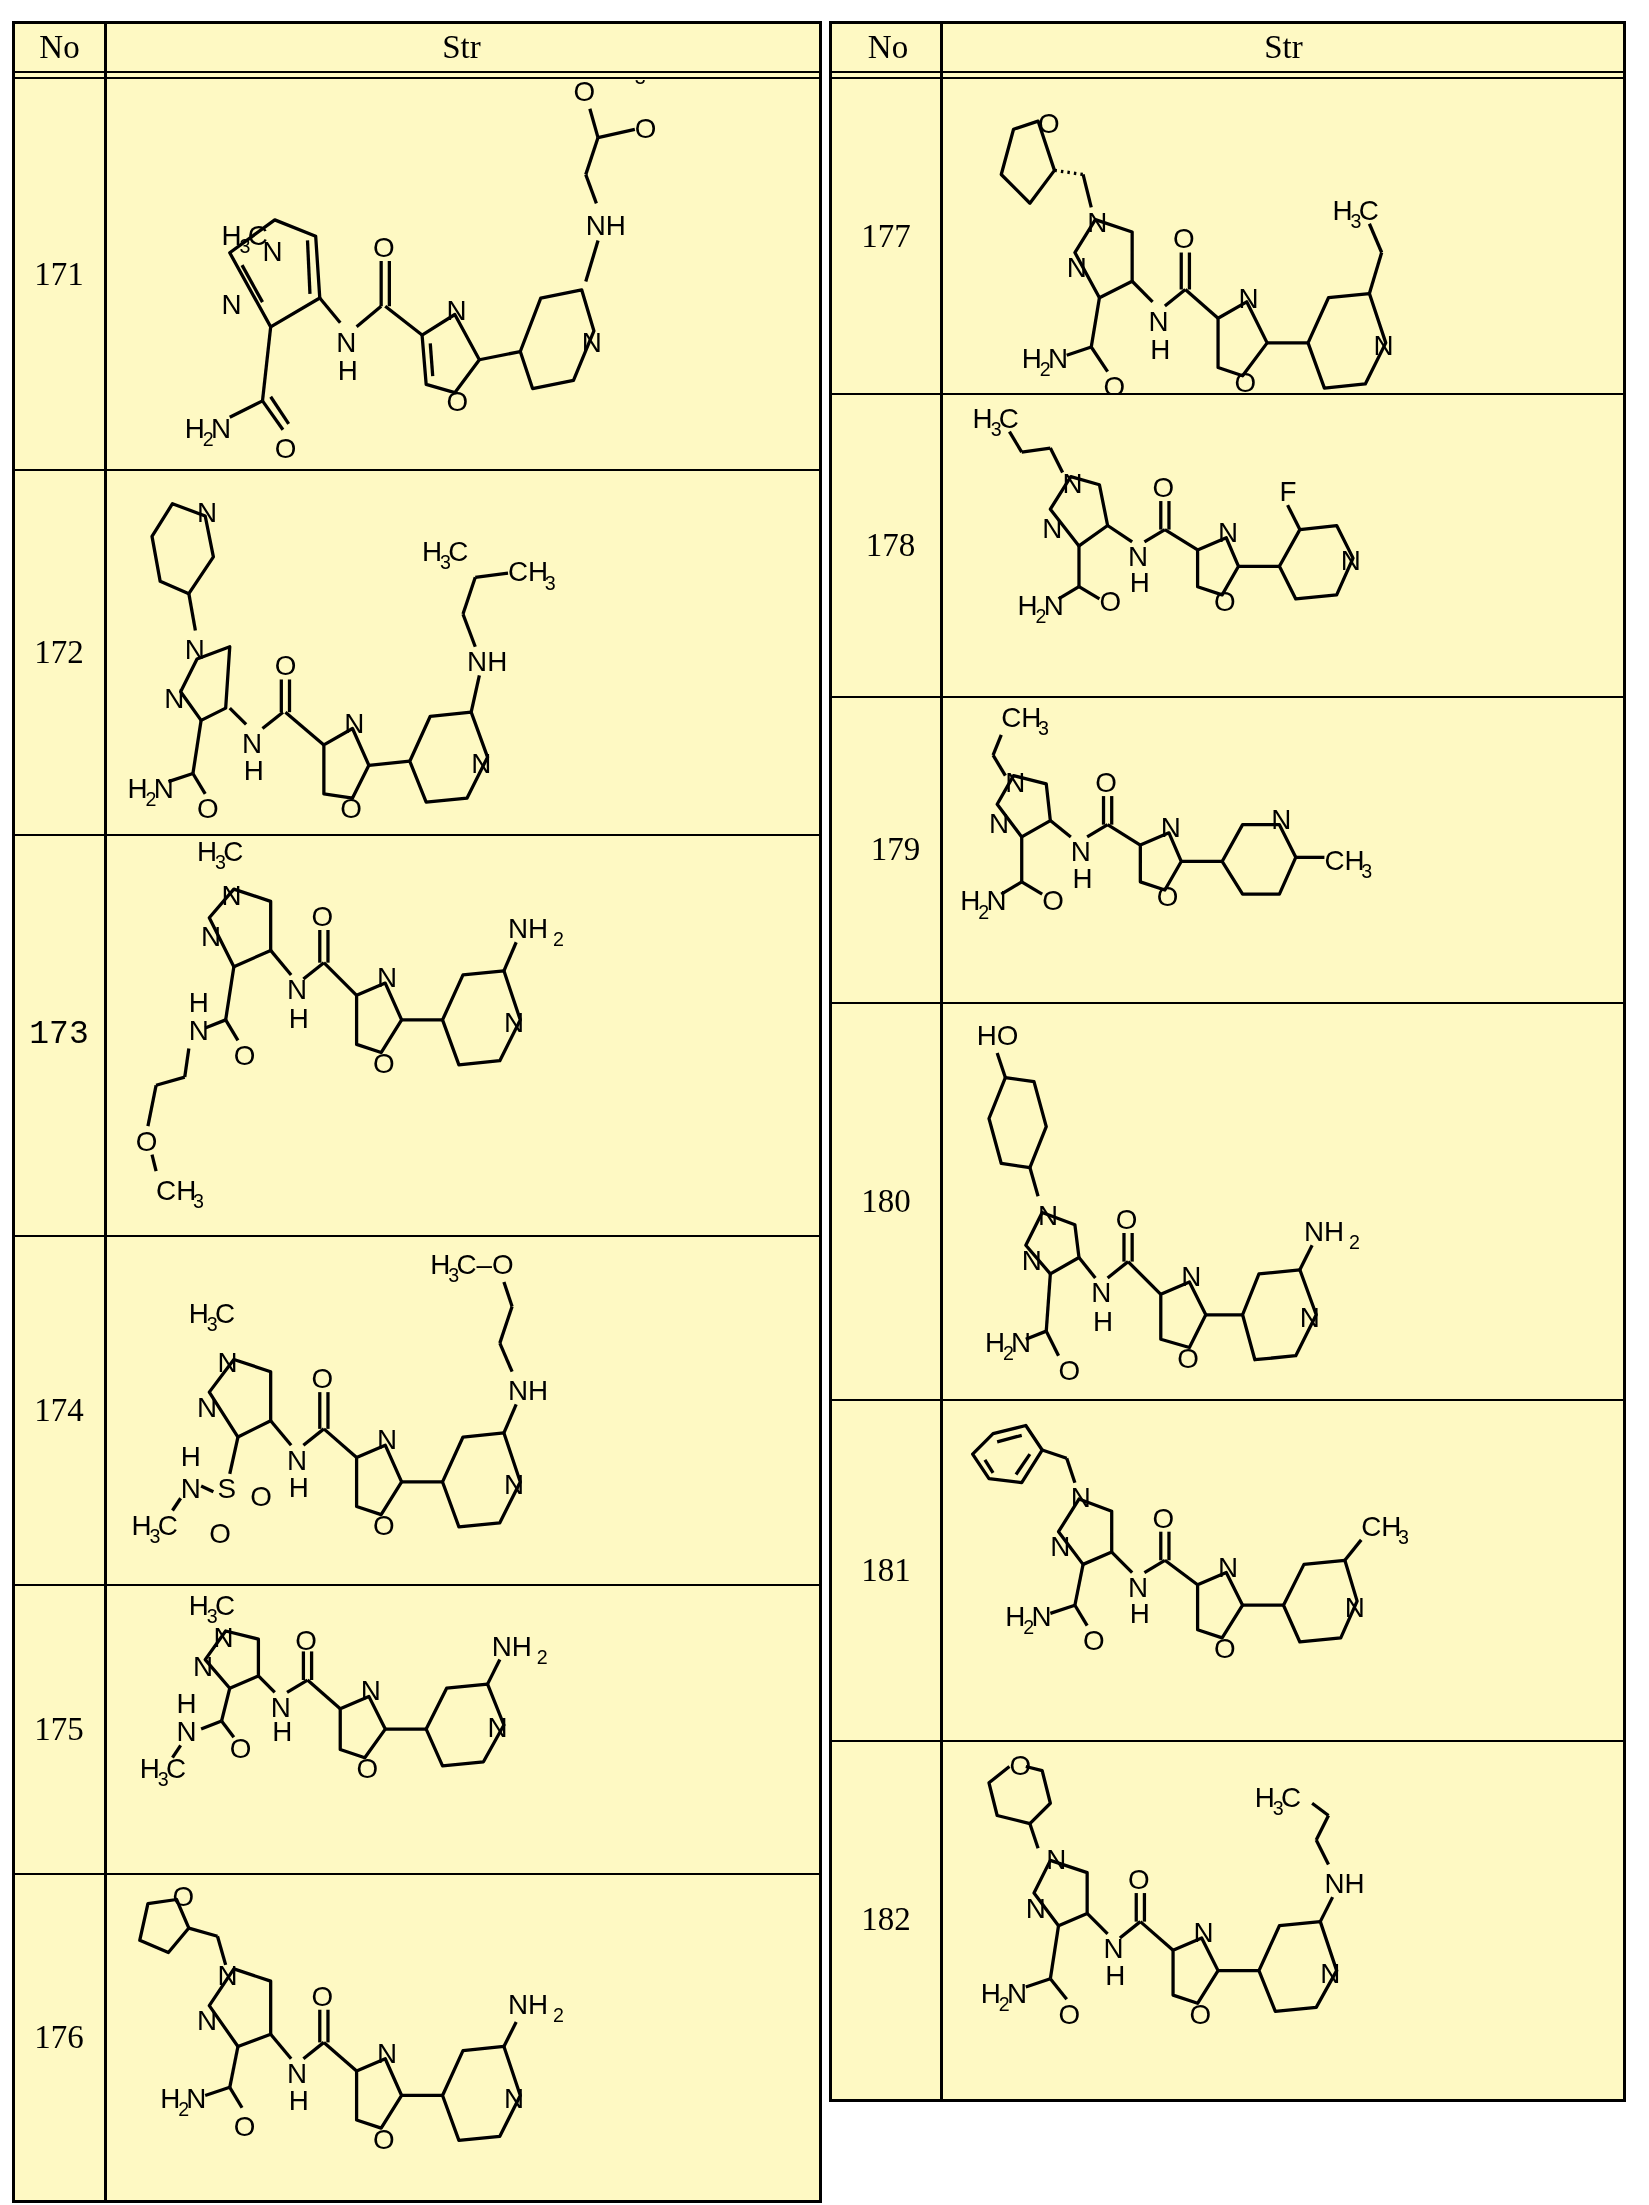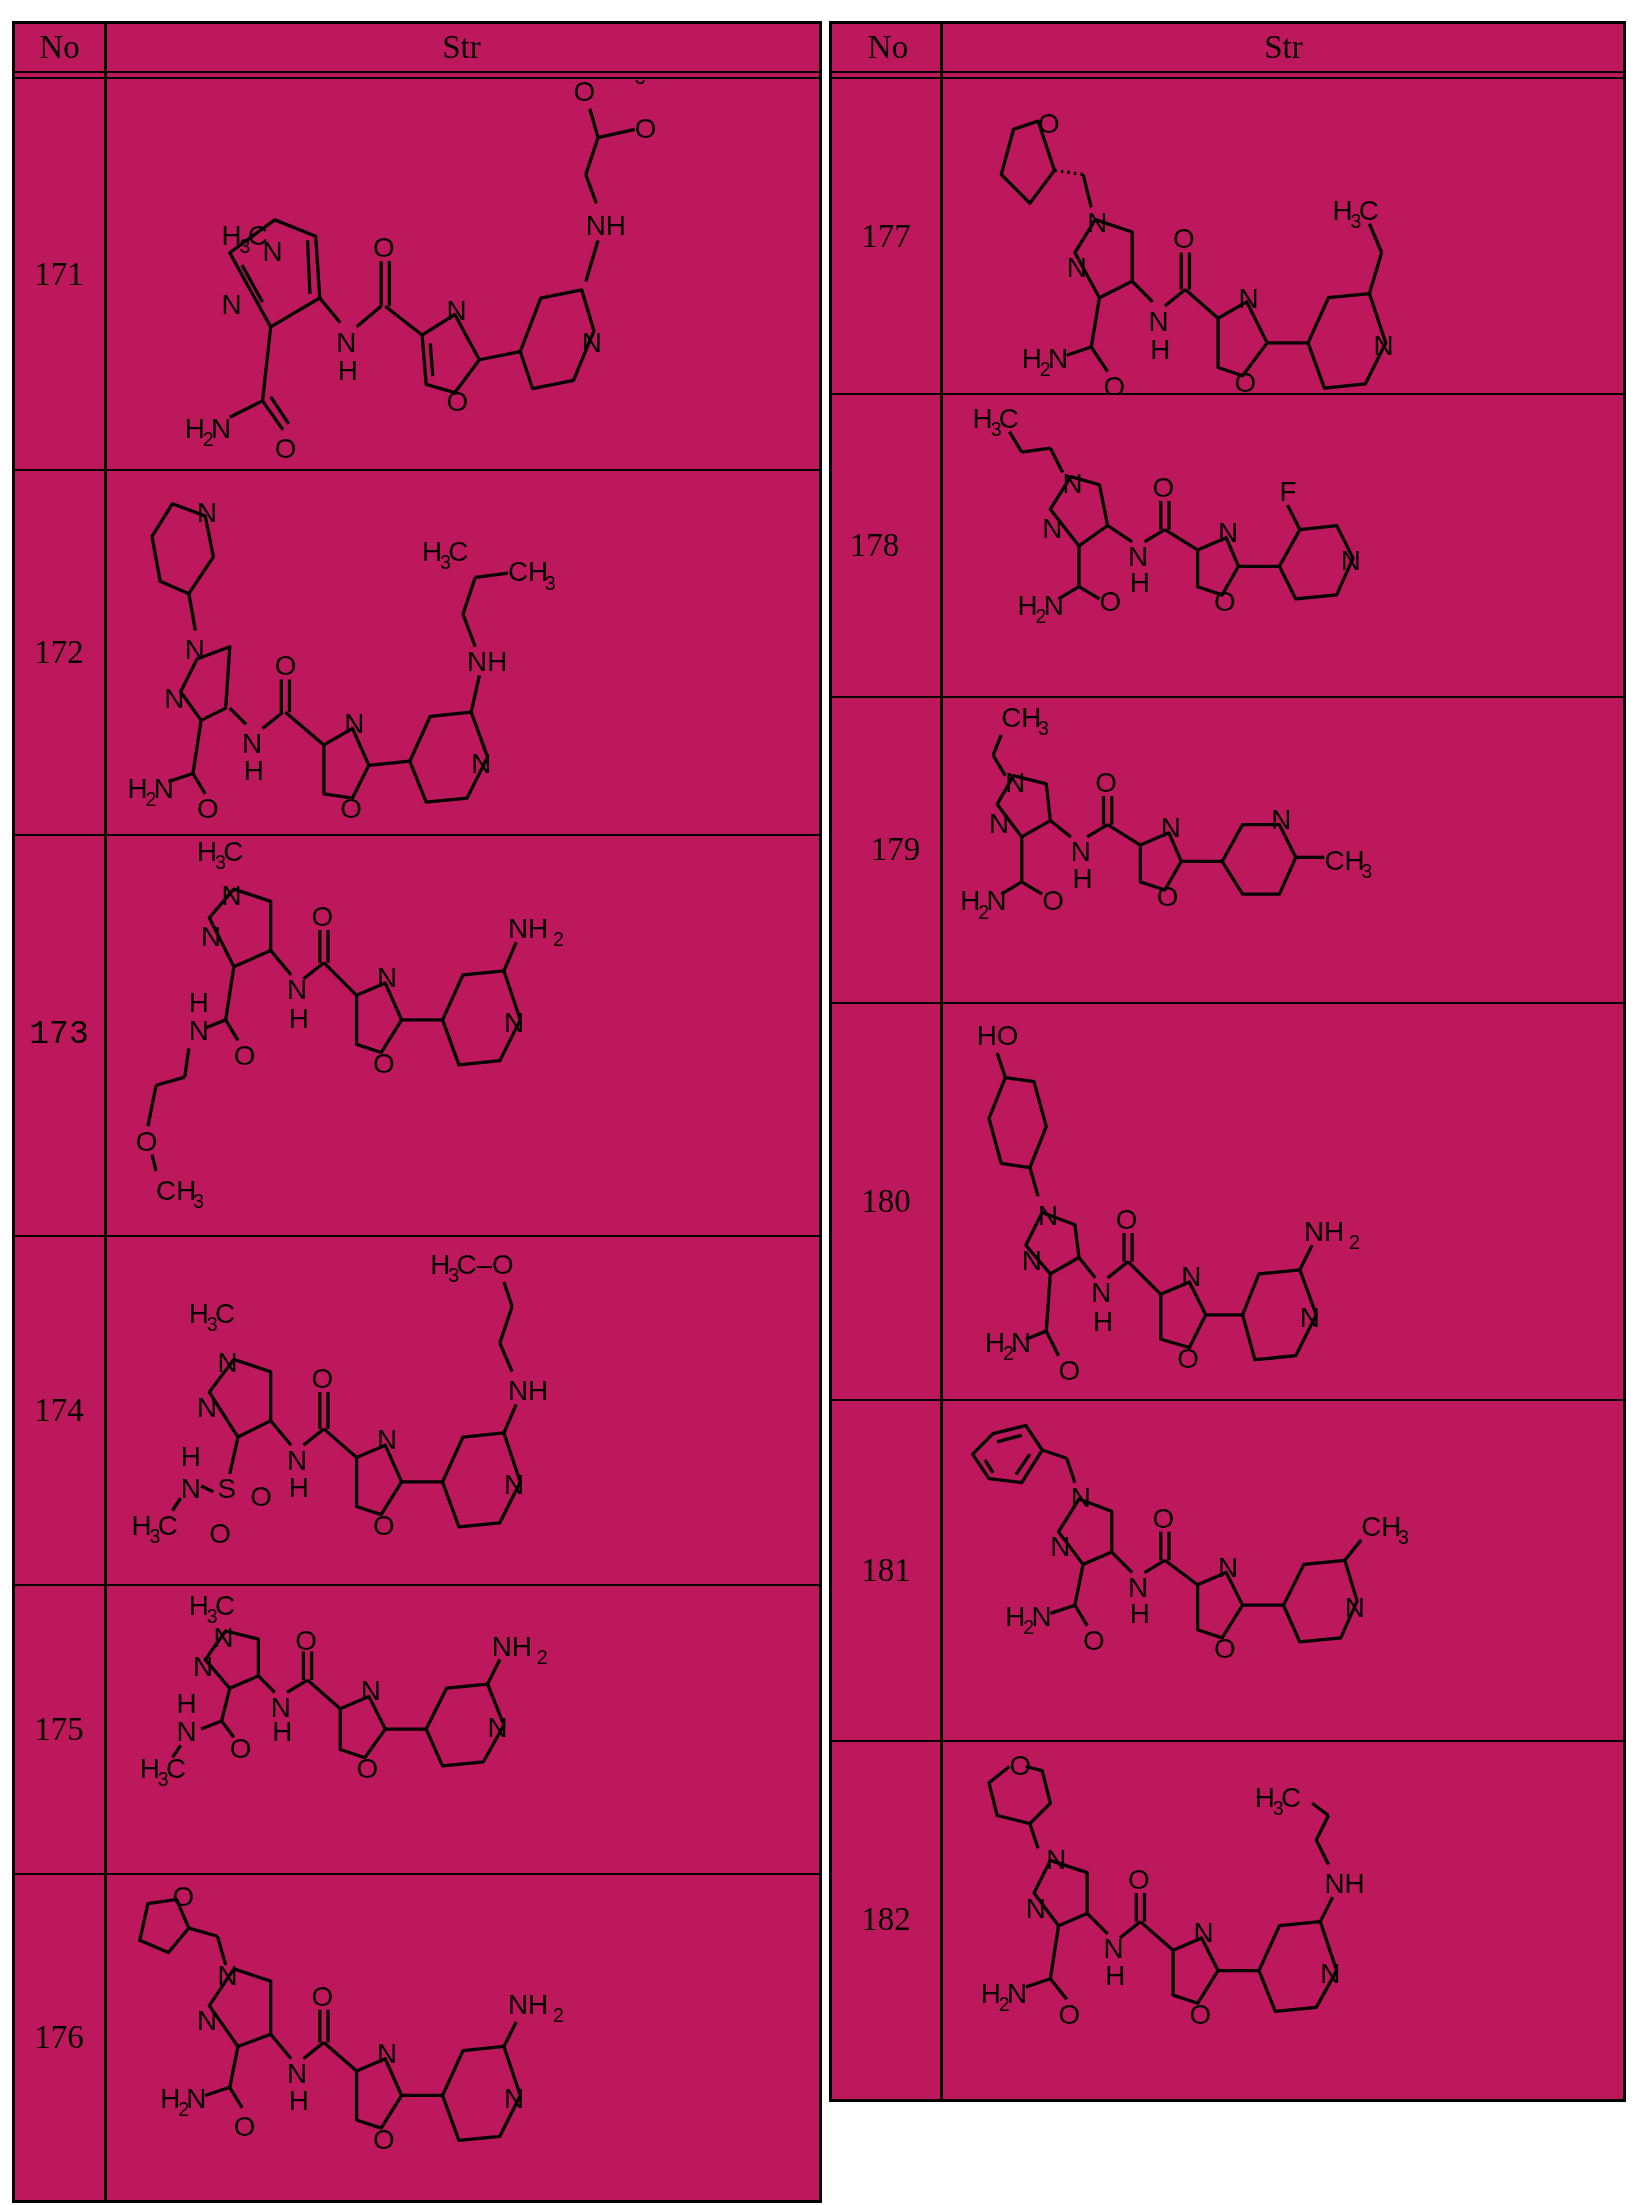--- a/index.html
+++ b/index.html
@@ -1,18 +1,18 @@
 <!DOCTYPE html>
 <html style="font-size:13px"><head>
 <meta charset="utf-8">
 <style>
   html, body { margin:0; padding:0; background:#ffffff; }
   body { width:1650px; height:2205px; position:relative; overflow:hidden;
          font-family:"Liberation Serif", serif; color:#000; }
-  .tbl { position:absolute; border:3.3px solid #000; box-sizing:border-box; background:#be185d; }
+  .tbl { position:absolute; border:3.3px solid #000; box-sizing:border-box; background:#fef9c3; }
   .hdr { position:absolute; left:0; right:0; top:0; border-bottom:2.5px solid #000; box-sizing:border-box; }
   .hdr2 { position:absolute; left:0; right:0; border-top:2.5px solid #000; }
   .vdiv { position:absolute; top:0; bottom:0; border-left:3.3px solid #000; }
   .hcell { position:absolute; top:0; height:100%; display:flex; align-items:center; justify-content:center;
            font-size:33px; }
   .row { position:absolute; left:0; right:0; border-top:2.5px solid #000; box-sizing:border-box; }
   .row.first { border-top:none; }
   .num { position:absolute; left:0; top:0; bottom:0; display:flex; align-items:center; justify-content:center;
          font-size:33px; }
   .str { position:absolute; top:0; bottom:0; right:0; }
@@ -348,21 +348,21 @@
         <line x1="520" y1="260" x2="535" y2="210"></line>
         <line x1="535" y1="210" x2="520" y2="175"></line>
         <text x="475" y="170">H</text>
           <text class="sub" x="497" y="180">3</text>
           <text x="507" y="170">C</text>
       </svg>
     </div>
   </div>
 
   <div class="row" style="top:369px; height:303px;">
-    <div class="num" style="width:85px;">178</div>
+    <div class="num" style="width:85px;padding-left:16px;">178</div>
     <div class="str" style="left:112px;">
       <svg viewBox="0 0 830 369" preserveAspectRatio="none">
         <text x="35" y="40">H</text>
           <text class="sub" x="57" y="50">3</text>
           <text x="67" y="40">C</text>
         <line x1="80" y1="45" x2="95" y2="70"></line>
           <line x1="95" y1="70" x2="130" y2="65"></line>
           <line x1="130" y1="65" x2="145" y2="95"></line>
         <polygon points="165,185 200,160 190,110 155,100 130,140"></polygon>
         <text x="145" y="120">N</text>

